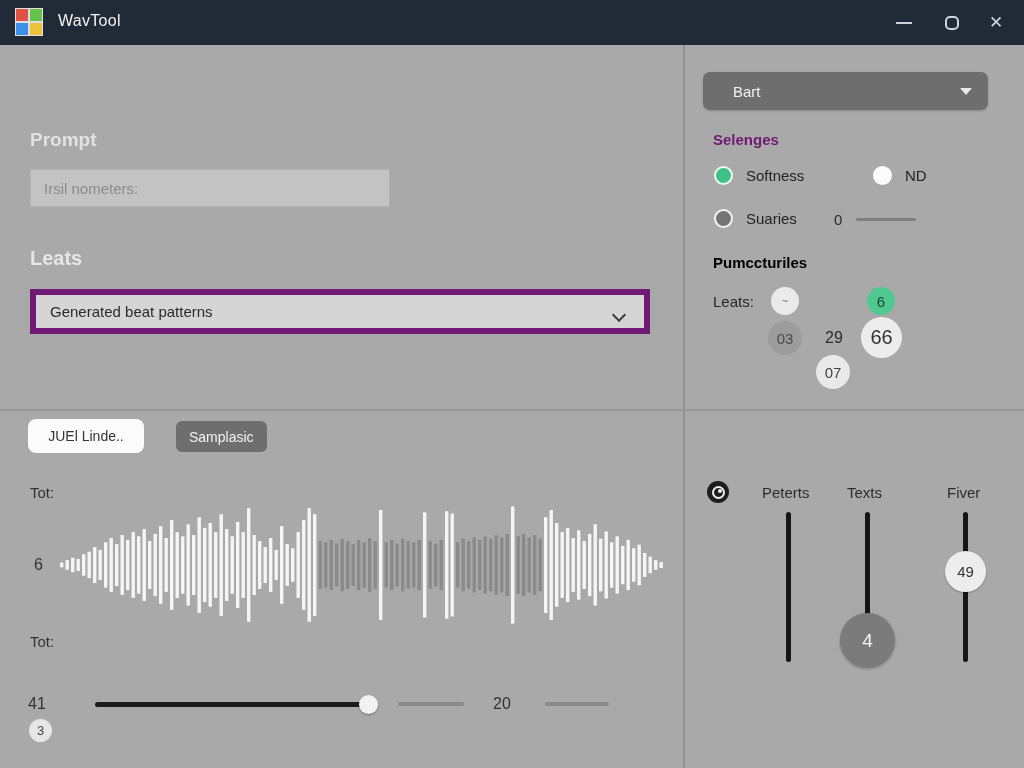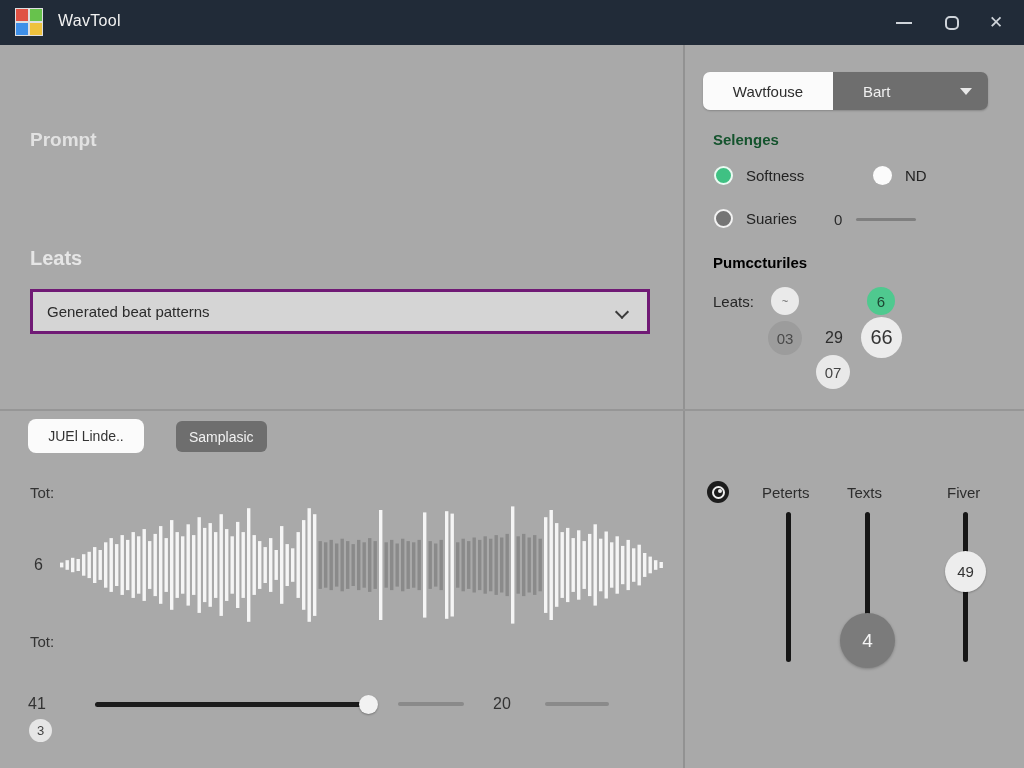--- a/index.html
+++ b/index.html
@@ -22,31 +22,31 @@
   
   .v-divider { position:absolute; left:683px; top:45px; width:2px; height:723px; background:#929292; }
   .h-divider { position:absolute; left:0; top:409px; width:1024px; height:2px; background:#969696; }
 
   
   .gen-heading { position:absolute; left:30px; top:78px; font-size:21px; color:#dedede; }
   .prompt-label { position:absolute; left:30px; top:129px; font-size:19px; font-weight:bold; color:#e2e2e2; }
   .prompt-input { position:absolute; left:30px; top:169px; width:360px; height:38px; background:#c3c3c3; border:1px solid #b2b2b2; font-size:15px; color:#555; padding:0 13px; outline:none; font-family:"Liberation Sans",sans-serif; }
   .prompt-input::placeholder { color:#8b8b8b; }
   .genre-label { position:absolute; left:30px; top:247px; font-size:20px; font-weight:bold; color:#e6e6e6; }
-  .genre-dropdown { position:absolute; left:30px; top:289px; width:620px; height:45px; background:#d5d5d5; border:3px solid #701a75; display:flex; align-items:center; padding:16px 14px; cursor:pointer; }
+  .genre-dropdown { position:absolute; left:30px; top:289px; width:620px; height:45px; background:#d5d5d5; border:6px solid #701a75; display:flex; align-items:center; padding:16px 14px; cursor:pointer; }
   .genre-value { font-size:15px; color:#2b2b2b; }
   .chevron { width:10px; height:10px; border-right:2px solid #3a3a3a; border-bottom:2px solid #3a3a3a; transform:rotate(45deg); position:absolute; right:20px; top:15px; }
 
   
   .segmented { position:absolute; left:703px; top:72px; width:285px; height:38px; border-radius:7px; display:flex; overflow:hidden; box-shadow:0 1px 2px rgba(0,0,0,.2); }
   .seg-left { width:130px; background:#fbfbfb; color:#2e2e2e; display:flex; align-items:center; justify-content:center; font-size:15px; cursor:pointer; }
   .seg-right { flex:1; background:#6e6e6e; color:#f0f0f0; display:flex; align-items:center; padding-left:30px; font-size:15px; position:relative; cursor:pointer; }
   .tri-down { position:absolute; right:16px; top:16px; width:0; height:0; border-left:6px solid transparent; border-right:6px solid transparent; border-top:7px solid #e8e8e8; }
 
-  .settings-heading { position:absolute; left:713px; top:131px; font-size:15px; font-weight:bold; color:#14532d; }
+  .settings-heading { position:absolute; left:713px; top:131px; font-size:15px; font-weight:bold; color:#701a75; }
   .radio { width:19px; height:19px; border-radius:50%; }
   .radio-green { background:#3fc183; border:2px solid #eafaf2; }
   .radio-white { background:#fbfbfb; }
   .radio-gray { background:#757575; border:2px solid #f2f2f2; }
   .radio-row { position:absolute; display:flex; align-items:center; gap:13px; font-size:15px; color:#232323; }
   .row-softness { left:714px; top:166px; } .row-nd { left:873px; top:166px; }
   .row-suaries { left:714px; top:209px; }
   .suaries-value { position:absolute; left:834px; top:211px; font-size:15px; color:#2b2b2b; }
   .suaries-line { position:absolute; left:856px; top:218px; width:60px; height:3px; background:#7f7f7f; border-radius:2px; cursor:pointer; }
 
@@ -108,28 +108,28 @@
       </div>
     <div class="winbtn btn-close">
         <span>✕</span>
       </div>
   </div>
 
   <div class="v-divider"></div>
   <div class="h-divider"></div>
 
   <div class="prompt-label">Prompt</div>
+  <input class="prompt-input" type="text" placeholder="Irsil nometers:" style="">
   <div class="genre-label">Leats</div>
   <div class="genre-dropdown">
     <span class="genre-value">Generated beat patterns</span>
     <span class="chevron"></span>
   </div>
 
   <div class="segmented">
-    <div class="seg-left">Wavtfouse</div>
     <div class="seg-right">
       <span>Bart</span>
       <span class="tri-down"></span>
     </div>
   </div>
 
   <div class="settings-heading">Selenges</div>
 
   <div class="radio-row row-softness">
     <span class="radio radio-green"></span>

